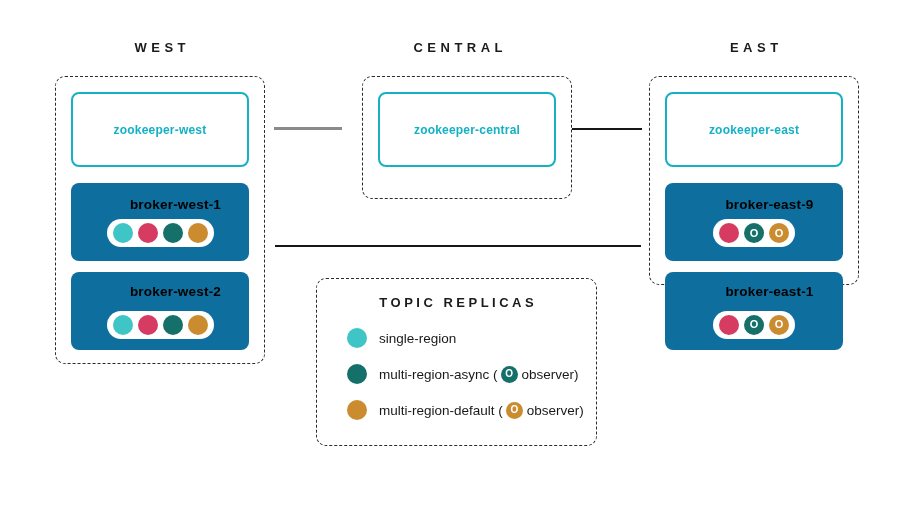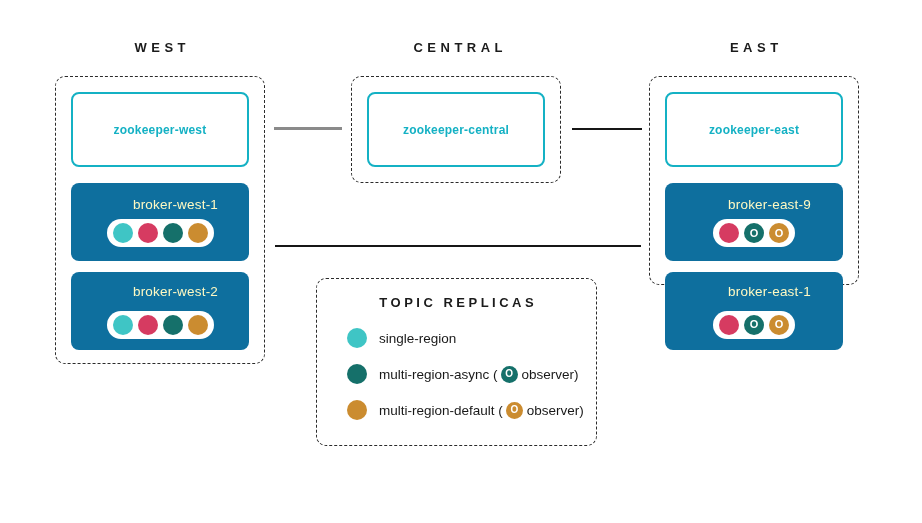--- a/index.html
+++ b/index.html
@@ -9,40 +9,40 @@
   .region-label{
     position:absolute;top:40px;width:210px;text-align:center;
     font-size:13px;font-weight:700;letter-spacing:4.5px;text-indent:4.5px;
     color:#1b1b1b;
   }
   .region-box{
     position:absolute;box-sizing:border-box;
     border:1.6px dashed #2b2b2b;border-radius:10px;background:#ffffff;
   }
   #region-west{left:55px;top:76px;width:210px;height:288px;}
-  #region-central{left:351px;top:76px;width:210px;height:107px;}
+  #region-central{left:362px;top:76px;width:210px;height:123px;}
   #region-east{left:649px;top:76px;width:210px;height:209px;}
   #label-west{left:55px;}
   #label-central{left:353px;}
   #label-east{left:649px;}
 
   .zk-box{
     position:absolute;left:15px;top:15px;width:178px;height:75px;
     box-sizing:border-box;border:2px solid #14b1c4;border-radius:8px;background:#fff;
     display:flex;align-items:center;justify-content:center;
     color:#14b1c4;font-weight:700;font-size:12px;letter-spacing:0.2px;
   }
   .broker-box{
     position:absolute;left:15px;width:178px;height:78px;
     box-sizing:border-box;border-radius:8px;
     display:flex;flex-direction:column;align-items:center;justify-content:center;gap:7px;
   }
   .broker-1{top:106px;}
   .broker-2{top:195px;gap:12px;}
-  .broker-name{color:#fef9c3;font-weight:400;font-size:13.5px;letter-spacing:0.2px;margin-left:31px;}
+  .broker-name{color:#000000;font-weight:700;font-size:13.5px;letter-spacing:0.2px;margin-left:31px;}
   .pill{
     background:#ffffff;border-radius:999px;padding:4px 6px;
     display:flex;align-items:center;gap:5px;
   }
   .dot{
     width:20px;height:20px;border-radius:50%;flex:none;
     display:flex;align-items:center;justify-content:center;
     color:#ffffff;font-weight:700;font-size:11px;line-height:1;
   }
 

